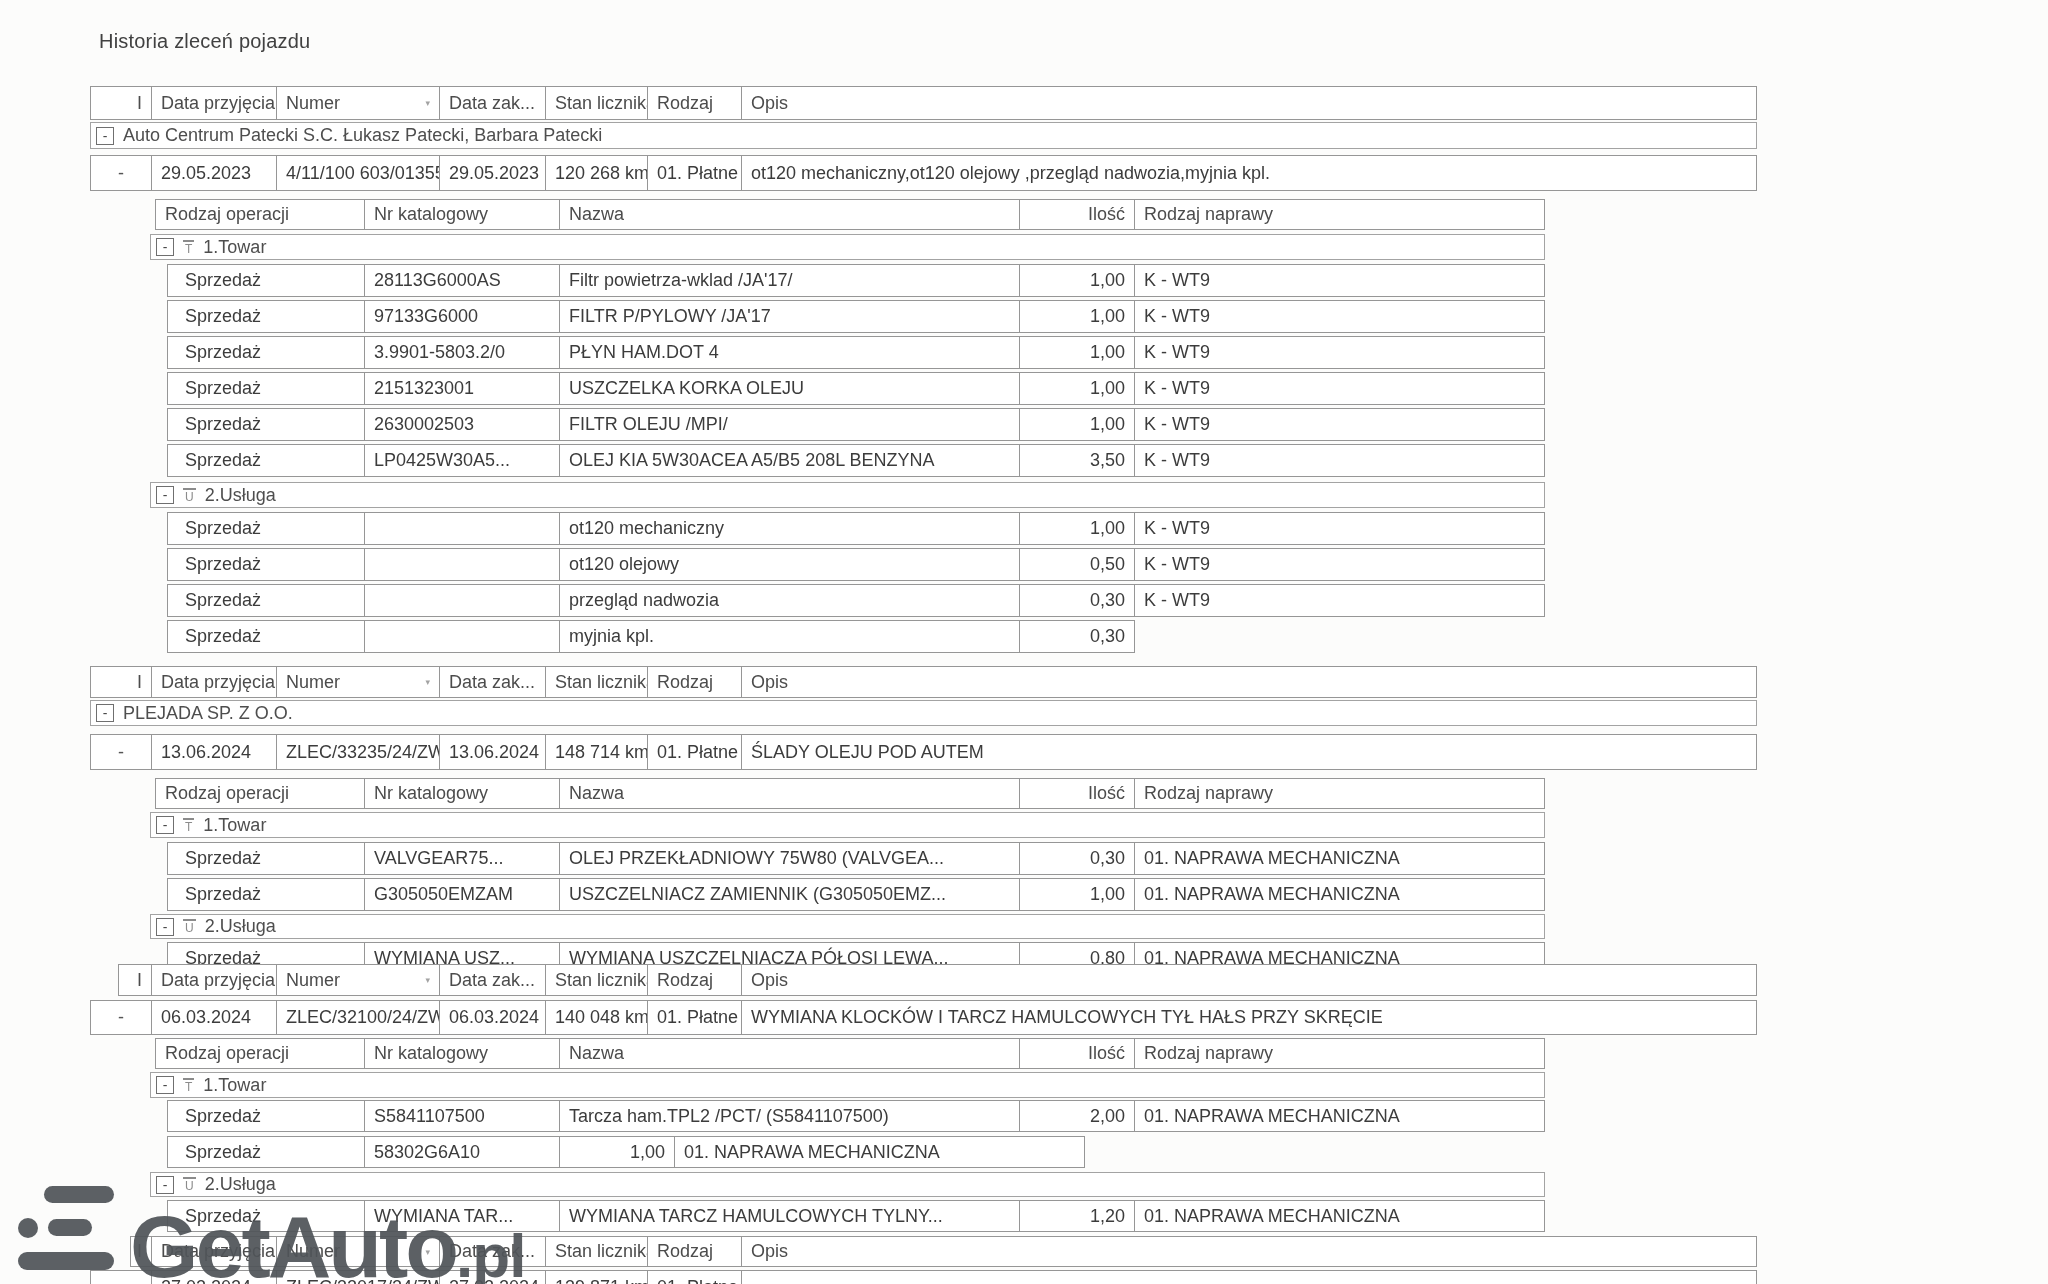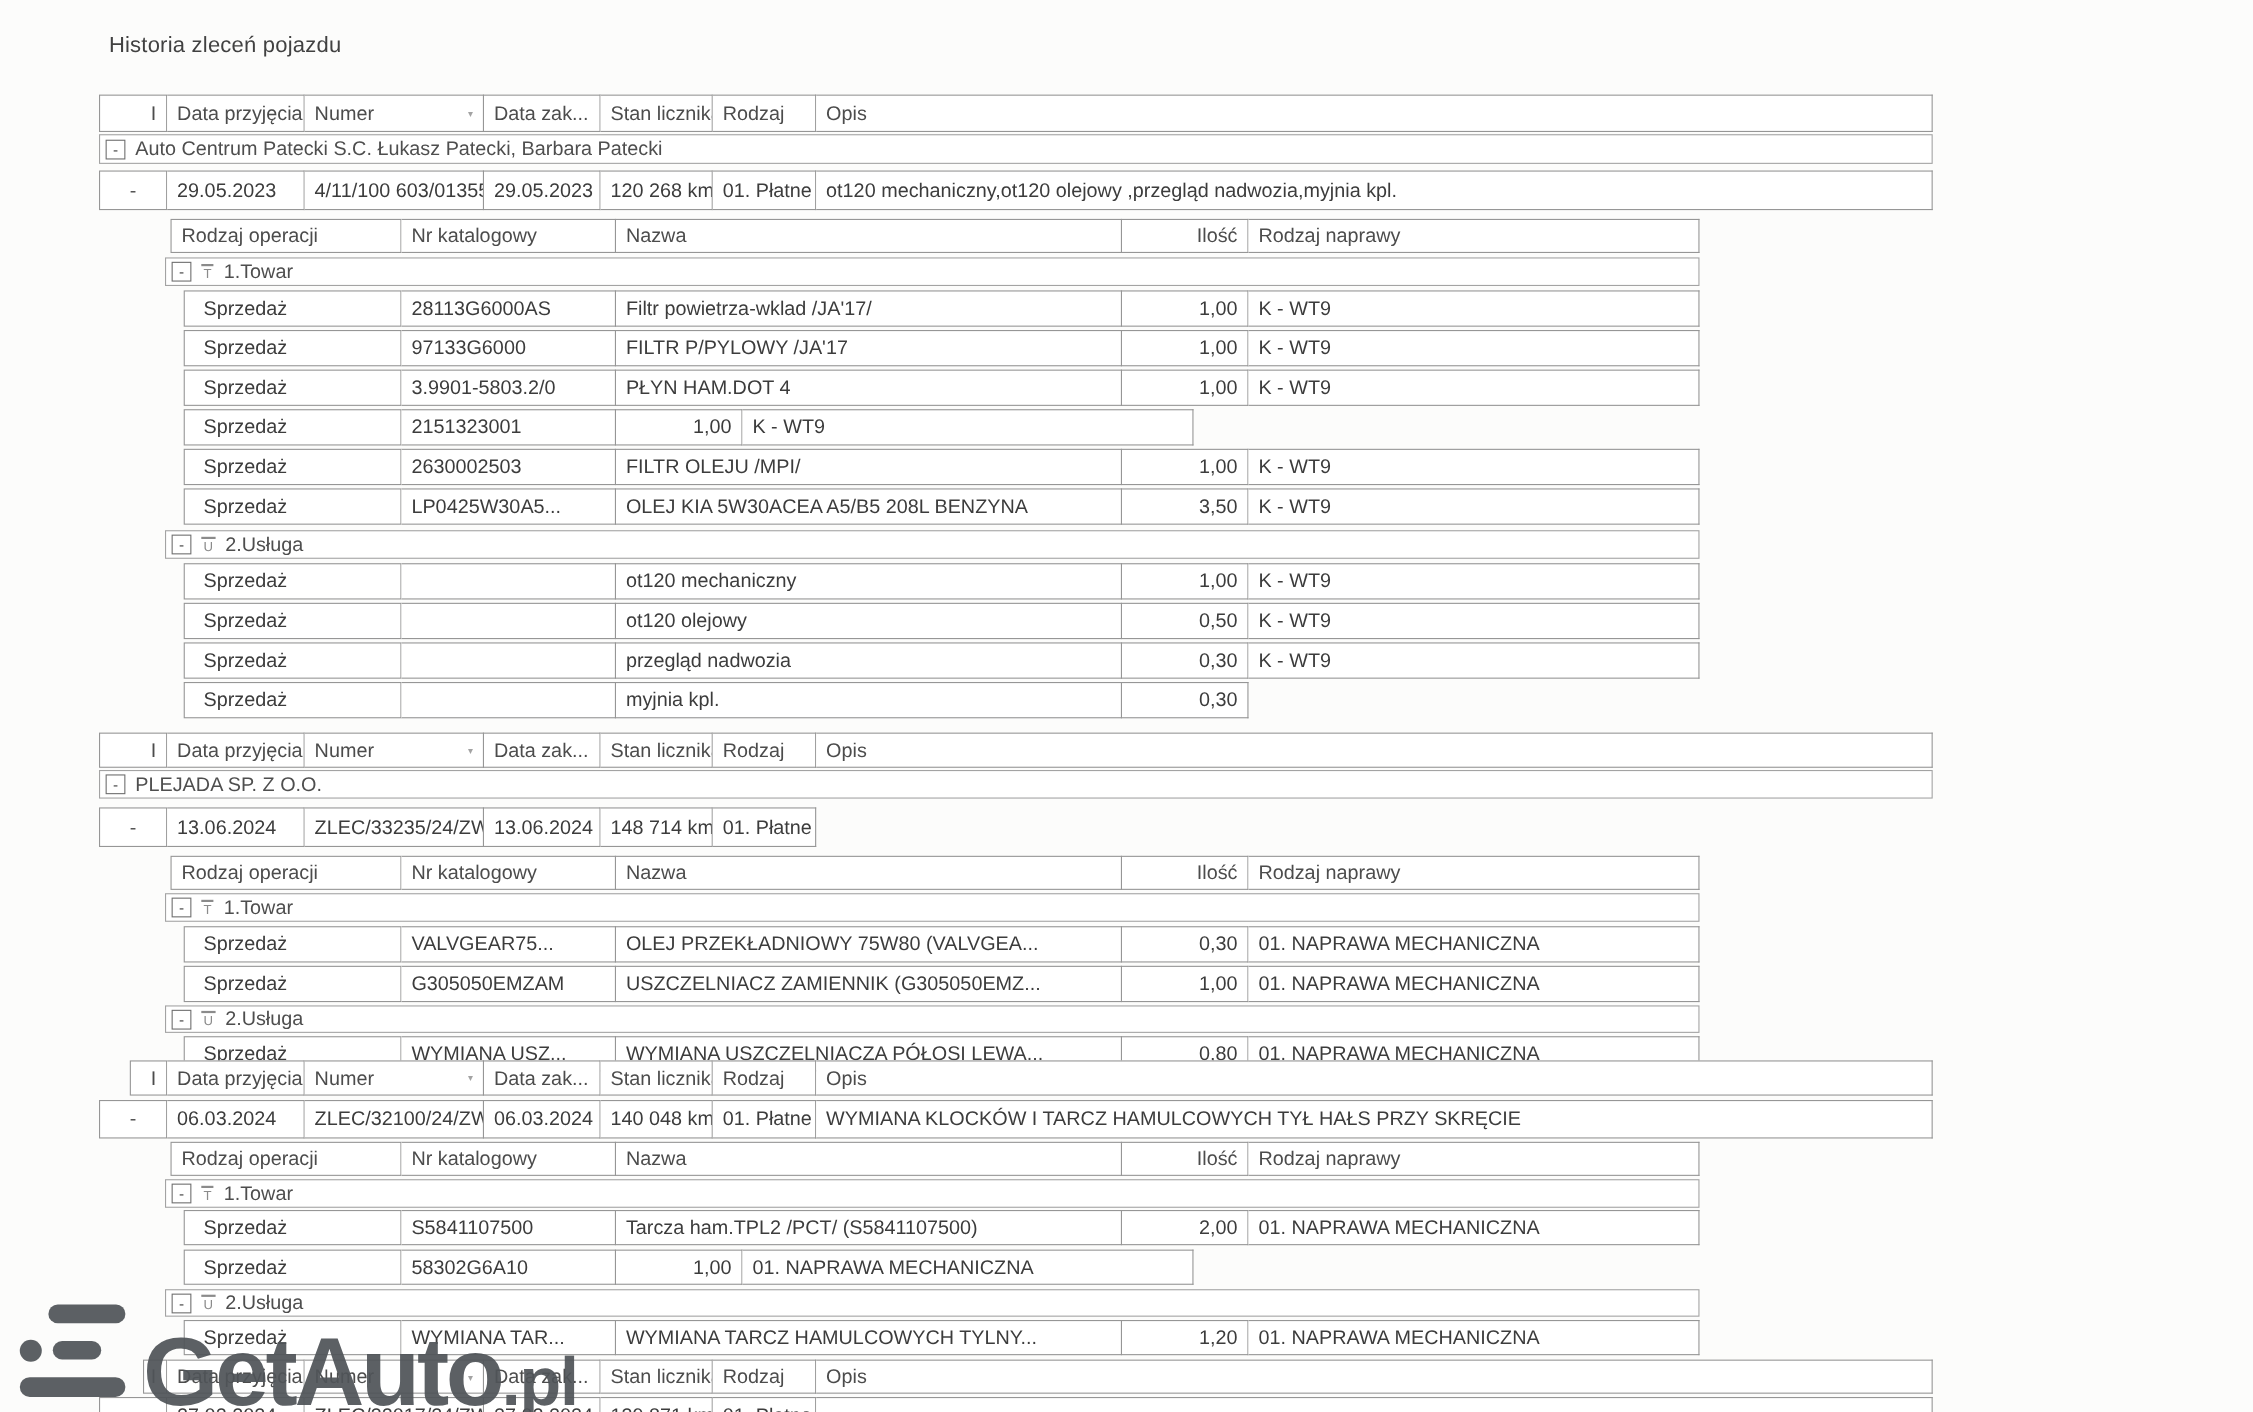--- a/index.html
+++ b/index.html
@@ -198,20 +198,23 @@
       <span>K - WT9</span>
     </div>
 </div>
 <div class="row" style="top:372px;left:167px;height:33px">
   <div class="cell s0i">
       <span>Sprzedaż</span>
     </div>
   <div class="cell s1c">
       <span>2151323001</span>
     </div>
+  <div class="cell s2c">
+      <span>USZCZELKA KORKA OLEJU</span>
+    </div>
   <div class="cell s3c">
       <span>1,00</span>
     </div>
   <div class="cell s4c">
       <span>K - WT9</span>
     </div>
 </div>
 <div class="row" style="top:408px;left:167px;height:33px">
   <div class="cell s0i">
       <span>Sprzedaż</span>
@@ -361,20 +364,23 @@
       <span>ZLEC/33235/24/ZW</span>
     </div>
   <div class="cell c3">
       <span>13.06.2024</span>
     </div>
   <div class="cell c4">
       <span>148 714 km</span>
     </div>
   <div class="cell c5">
       <span>01. Płatne</span>
+    </div>
+  <div class="cell c6">
+      <span>ŚLADY OLEJU POD AUTEM</span>
     </div>
 </div>
 
 <div class="row" style="top:778px;left:155px;height:31px">
   <div class="cell s0h hc">
       <span>Rodzaj operacji</span>
     </div>
   <div class="cell s1c hc">
       <span>Nr katalogowy</span>
     </div>

